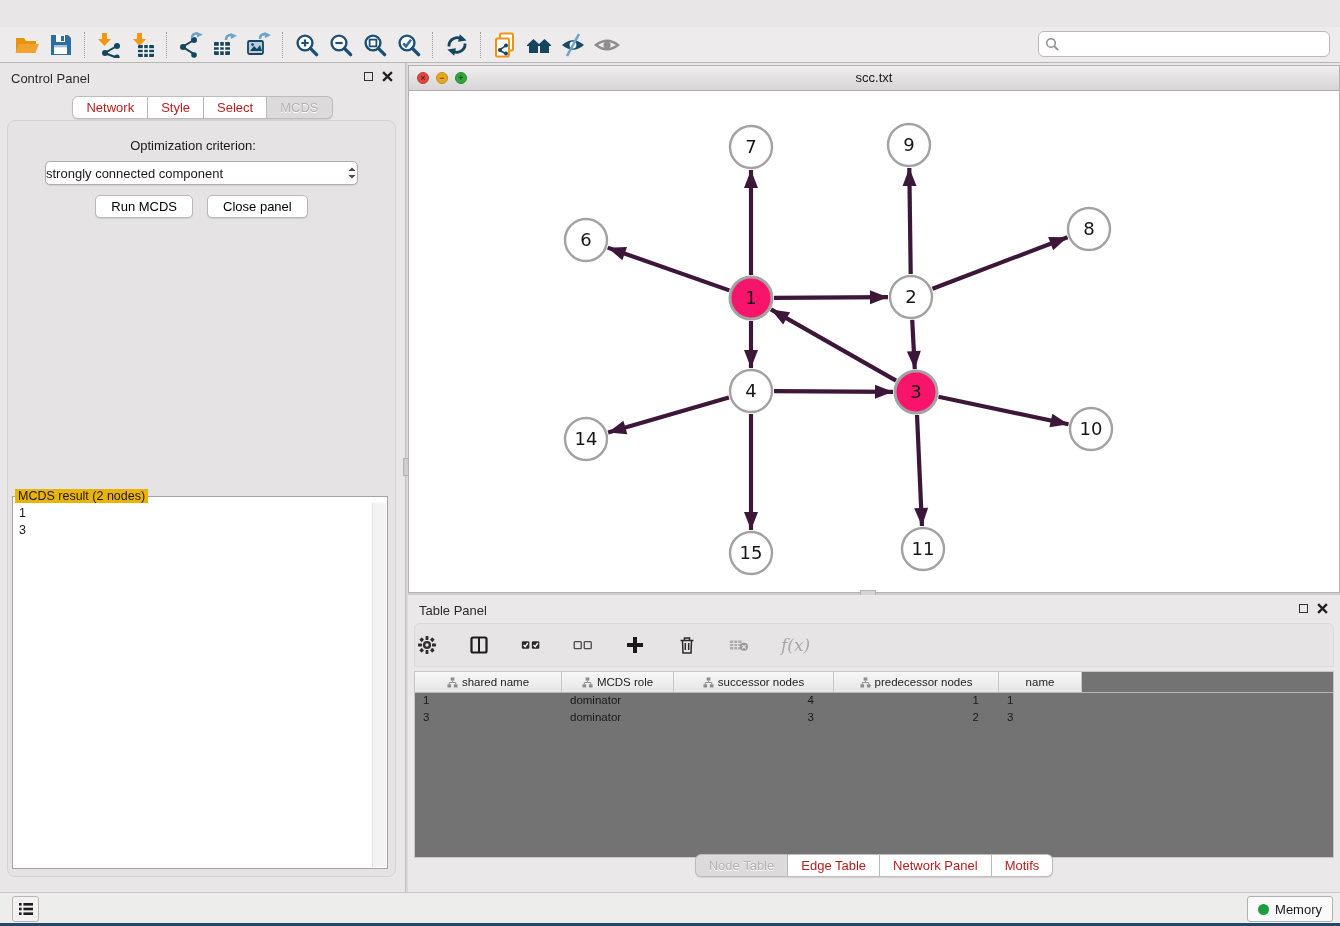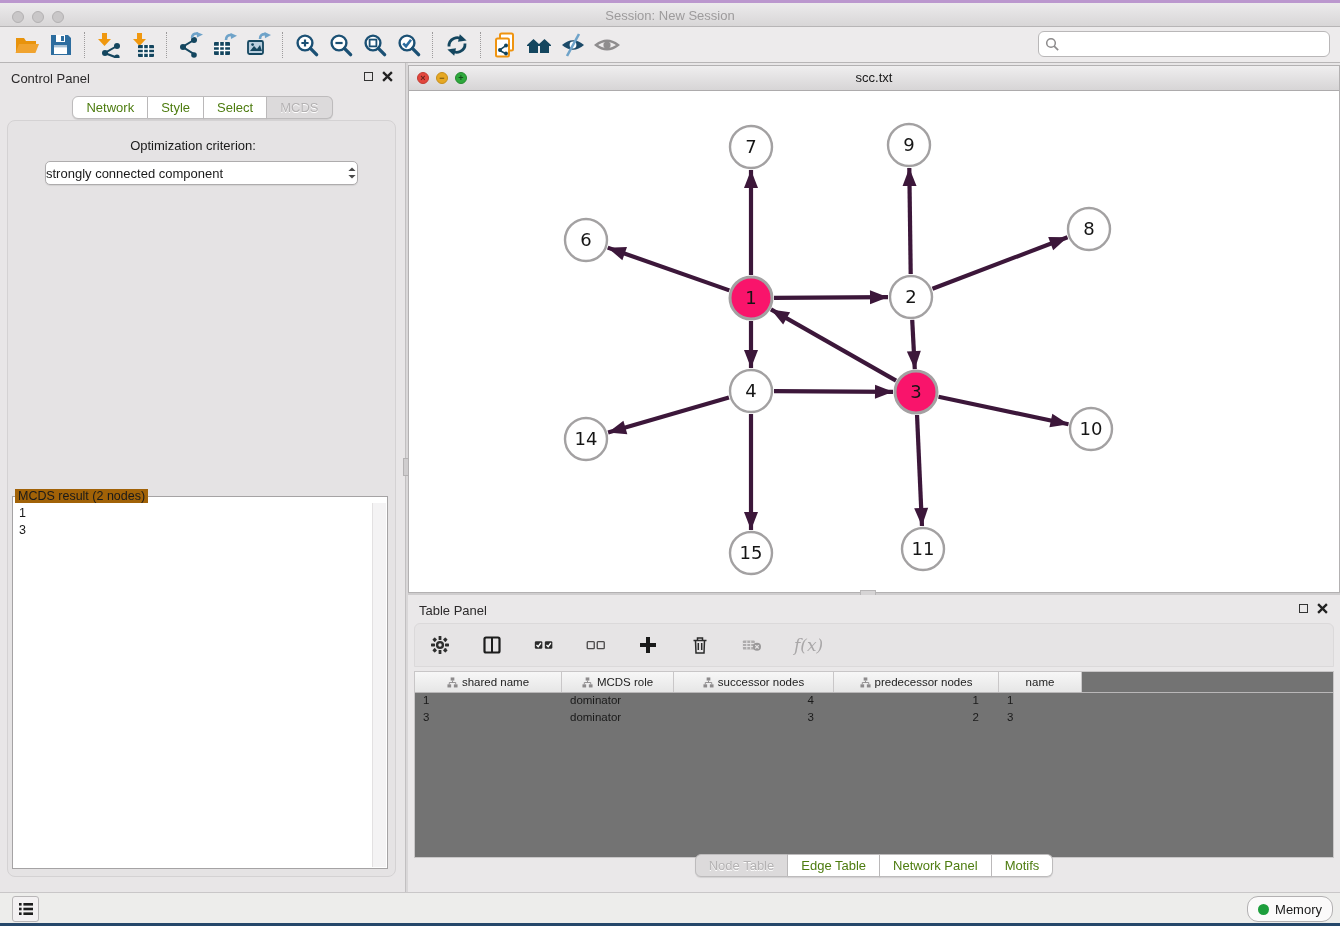--- a/index.html
+++ b/index.html
@@ -17,21 +17,21 @@
     border-bottom:1px solid #b7b5b6;display:flex;align-items:center;box-sizing:border-box;padding-left:10px;}
   .tb-btn{width:34px;height:30px;display:flex;align-items:center;justify-content:center;flex:0 0 auto;}
   .tb-sep{width:1px;height:26px;margin:0 6px;border-left:1px dotted #9d9b9c;flex:0 0 auto;}
   .ic{width:26px;height:26px;display:block;}
   .searchbox{position:absolute;right:10px;top:4px;width:292px;height:26px;background:#fff;
     border:1px solid #b9b7b8;border-radius:6px;display:flex;align-items:center;box-sizing:border-box;padding:0 6px;}
   .searchbox input{border:none;outline:none;flex:1;font-size:13px;font-family:"Liberation Sans",sans-serif;background:transparent;}
   
   .seg{display:flex;}
   .seg .seg-btn{background:#fff;border:1px solid #bdbbbc;border-left:none;padding:3px 13px;
-    font-size:13px;font-family:"Liberation Sans",sans-serif;color:#4d7c0f;cursor:default;box-shadow:0 1px 1px rgba(0,0,0,.10);}
+    font-size:13px;font-family:"Liberation Sans",sans-serif;color:#b91c1c;cursor:default;box-shadow:0 1px 1px rgba(0,0,0,.10);}
   .seg .seg-btn:first-child{border-left:1px solid #bdbbbc;border-radius:6px 0 0 6px;}
   .seg .seg-btn:last-child{border-radius:0 6px 6px 0;}
   .seg .seg-btn.active{background:#dcdadb;color:#b4b2b3;text-shadow:0 1px 0 #fff;}
   
   .control-panel{position:absolute;left:0;top:63px;width:405px;height:830px;}
   .panel-head{position:relative;height:30px;}
   .panel-title{position:absolute;left:11px;top:8px;font-size:13px;color:#2c2a2b;}
   .panel-ctrls{position:absolute;right:12px;top:8px;display:flex;gap:9px;align-items:center;}
   .cp-tabs{position:absolute;top:33px;left:0;right:0;display:flex;justify-content:center;}
   .cp-content{position:absolute;left:7px;right:9px;top:57px;bottom:16px;background:#e5e3e4;
@@ -39,21 +39,21 @@
   .opt-label{position:absolute;top:17px;left:0;right:17px;text-align:center;font-size:13px;}
   .combo{position:absolute;top:40px;left:37px;right:37px;height:24px;background:#fff;
     border:1px solid #aeacad;border-radius:5px;display:flex;align-items:center;box-sizing:border-box;
     padding:0 0;font-size:13px;box-shadow:0 1px 1px rgba(0,0,0,.08);}
   .combo .combo-text{flex:1;}
   .btn-row{position:absolute;top:74px;left:0;right:0;display:flex;justify-content:center;gap:14px;}
   .push-btn{background:#fff;border:1px solid #b8b6b7;border-radius:5px;padding:3px 15px;
     font-size:13px;font-family:"Liberation Sans",sans-serif;box-shadow:0 1px 1px rgba(0,0,0,.10);}
   .result-fs{position:absolute;left:4px;right:7px;top:368px;bottom:7px;background:#fff;
     border:1px solid #a5a3a4;margin:0;padding:0;}
-  .result-fs legend{font-size:12.5px;background:#a16207;padding:0 3px;margin-left:2px;}
+  .result-fs legend{font-size:12.5px;background:#eab308;padding:0 3px;margin-left:2px;}
   .result-list{position:absolute;top:2px;left:6px;right:16px;bottom:2px;font-size:12.5px;line-height:17px;overflow:hidden;}
   .result-scroll{position:absolute;top:0;right:1px;bottom:1px;width:13px;background:#f4f3f4;border-left:1px solid #e3e1e2;}
   
   .v-split{position:absolute;left:405px;top:63px;width:3px;height:830px;background:#d9d7d8;border-left:1px solid #c2c0c1;box-sizing:border-box;}
   .v-split .grip{position:absolute;top:395px;left:-3px;width:8px;height:16px;background:#cfcdce;border:1px solid #b4b2b3;}
   .h-split{position:absolute;left:408px;right:0;top:593px;height:2px;background:#cfcdce;}
   .h-split .grip{position:absolute;left:452px;top:-3px;width:14px;height:7px;background:#d6d4d5;border:1px solid #b8b6b7;}
   
   .net-window{position:absolute;left:408px;top:65px;right:0;height:528px;background:#fff;border:1px solid #b3b1b2;box-sizing:border-box;}
   .net-titlebar{position:absolute;top:0;left:0;right:0;height:24px;background:linear-gradient(#efeeef,#d7d5d6);
@@ -62,53 +62,45 @@
   .tl{width:12px;height:12px;border-radius:50%;display:flex;align-items:center;justify-content:center;
       font-size:9px;line-height:1;color:rgba(0,0,0,.55);font-weight:bold;box-sizing:border-box;}
   .tl.red{background:#e2463d;border:1px solid #c23a32;}
   .tl.yellow{background:#e6a823;border:1px solid #c68f1c;}
   .tl.green{background:#2ea83c;border:1px solid #248a30;}
   .net-title{position:absolute;left:0;right:0;top:4px;text-align:center;font-size:13px;color:#171717;}
   .net-canvas{position:absolute;top:24px;left:0;right:0;bottom:0;}
   
   .table-panel{position:absolute;left:408px;top:595px;right:0;height:298px;background:#eae8e9;}
   .tp-toolbar{position:absolute;top:28px;left:6px;right:6px;height:44px;background:#e6e4e5;
-     border:1px solid #dbd9da;border-radius:6px 6px 0 0;display:flex;align-items:center;gap:32px;padding-left:15px;box-sizing:border-box;}
+     border:1px solid #dbd9da;border-radius:6px 6px 0 0;display:flex;align-items:center;gap:32px;padding-left:2px;box-sizing:border-box;}
   .tic{width:20px;height:20px;display:block;}
   .fx{font-family:"DejaVu Serif",serif;font-style:italic;font-size:17px;color:#a9a7a8;}
   .tp-table{position:absolute;left:6px;right:6px;top:76px;height:185px;background:#737373;border:1px solid #c8c6c7;overflow:hidden;}
   .thead{display:flex;height:20px;border-bottom:1px solid #b9b7b8;}
   .th{background:linear-gradient(#f7f7f7,#e6e6e6);border-right:1px solid #c9c7c8;display:flex;
       align-items:center;justify-content:center;gap:4px;font-size:11.5px;color:#222;box-sizing:border-box;}
   .trow{display:flex;height:17px;font-size:11.5px;}
   .td{box-sizing:border-box;padding:1px 8px;overflow:hidden;white-space:nowrap;}
   .tp-tabs{position:absolute;bottom:16px;left:0;right:0;display:flex;justify-content:center;}
   
   .statusbar{position:absolute;left:0;bottom:3px;right:0;height:30px;background:#ededeb;border-top:1px solid #c9c7c8;}
   .sb-left-btn{position:absolute;left:12px;top:3px;width:25px;height:24px;background:#f3f1f2;
     border:1px solid #b8b6b7;border-radius:3px;display:flex;align-items:center;justify-content:center;}
   .memory-btn{position:absolute;right:7px;top:3px;height:24px;background:#fbfafa;border:1px solid #b3b1b2;
-    border-radius:11px;display:flex;align-items:center;gap:6px;padding:0 10px;font-size:13px;}
+    border-radius:3px;display:flex;align-items:center;gap:6px;padding:0 10px;font-size:13px;}
   .mem-dot{width:11px;height:11px;border-radius:50%;background:#1d9e3c;}
   .bottom-strip{position:absolute;left:0;right:0;bottom:0;height:3px;background:#25476a;}
   .mini-square{width:9px;height:9px;border:1.5px solid #333;box-sizing:border-box;display:inline-block;}
 </style>
 </head>
 <body>
 
 <div class="app">
 
-  <div class="titlebar">
-    <div class="lights">
-      <span class="light"></span>
-      <span class="light"></span>
-      <span class="light"></span>
-    </div>
-    <div class="app-title">Session: New Session</div>
-  </div>
 
   <div class="toolbar">
     <div class="tb-btn">
         <svg class="ic" viewBox="0 0 26 26">
           <path d="M2 6h8l2 3h10v3H6.5L3 21H2z" fill="#e8930c"></path>
           <path d="M5 12h20l-3.6 9H1.5z" fill="#f0a32f"></path>
         </svg>
       </div>
     <div class="tb-btn">
         <svg class="ic" viewBox="0 0 26 26">
@@ -273,20 +265,24 @@
         <button class="seg-btn active">MCDS</button>
       </div>
     <div class="cp-content">
       <div class="opt-label">Optimization criterion:</div>
       <div class="combo">
         <span class="combo-text">strongly connected component</span>
         <svg width="10" height="14" viewBox="0 0 10 14">
             <path d="M1.4 5 5 1.4 8.6 5z" fill="#4a4a4a"></path>
             <path d="M1.4 9 5 12.6 8.6 9z" fill="#4a4a4a"></path>
           </svg>
+      </div>
+      <div class="btn-row">
+        <button class="push-btn">Run MCDS</button>
+        <button class="push-btn">Close panel</button>
       </div>
       <fieldset class="result-fs">
         <legend>MCDS result (2 nodes)</legend>
         <div class="result-list" id="result-list">
             <div>1</div>
             <div>3</div>
           </div>
         <div class="result-scroll"></div>
       </fieldset>
     </div>

